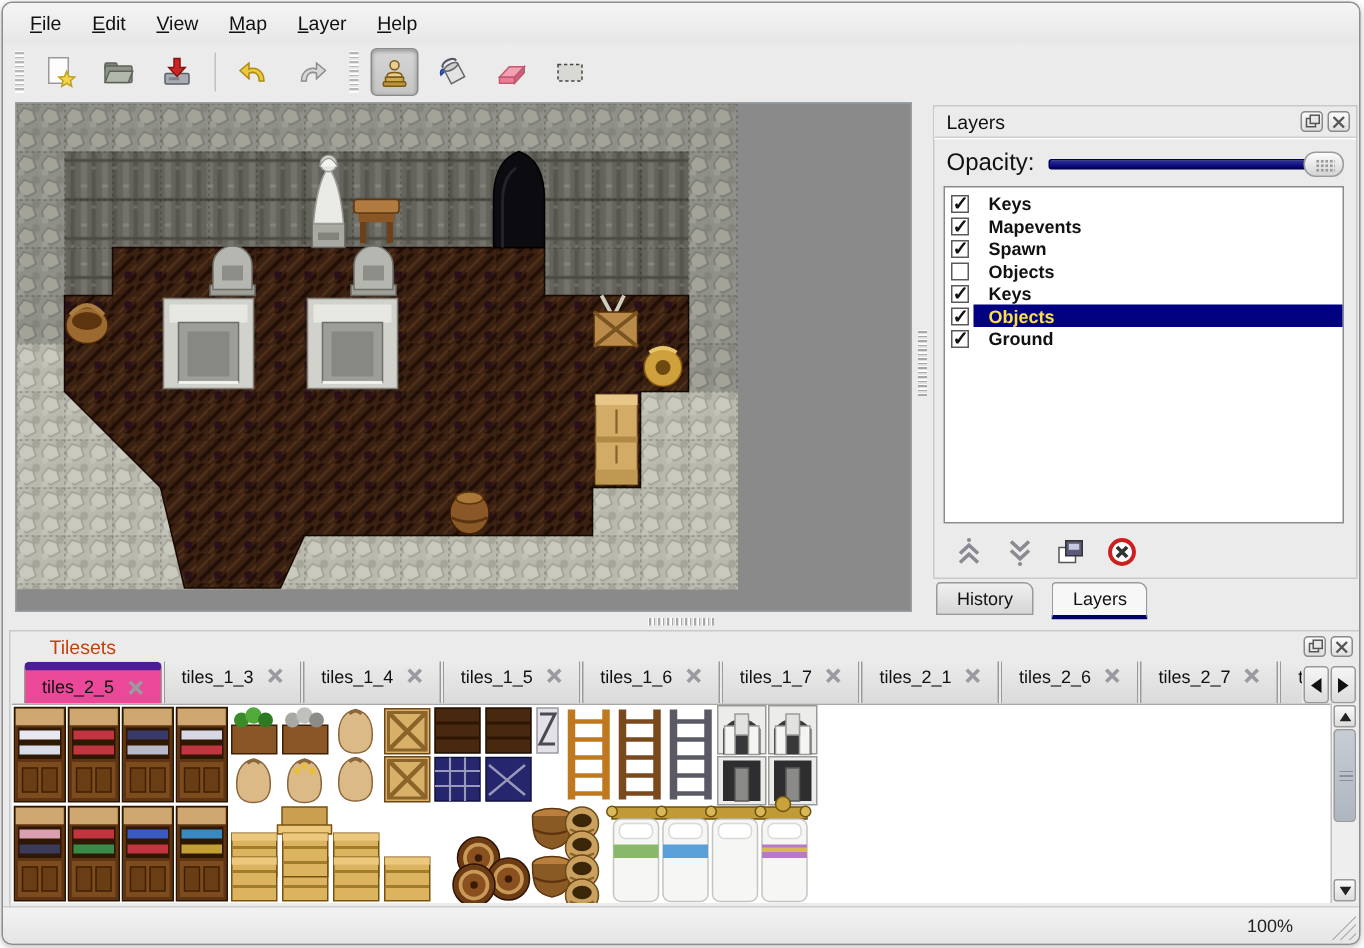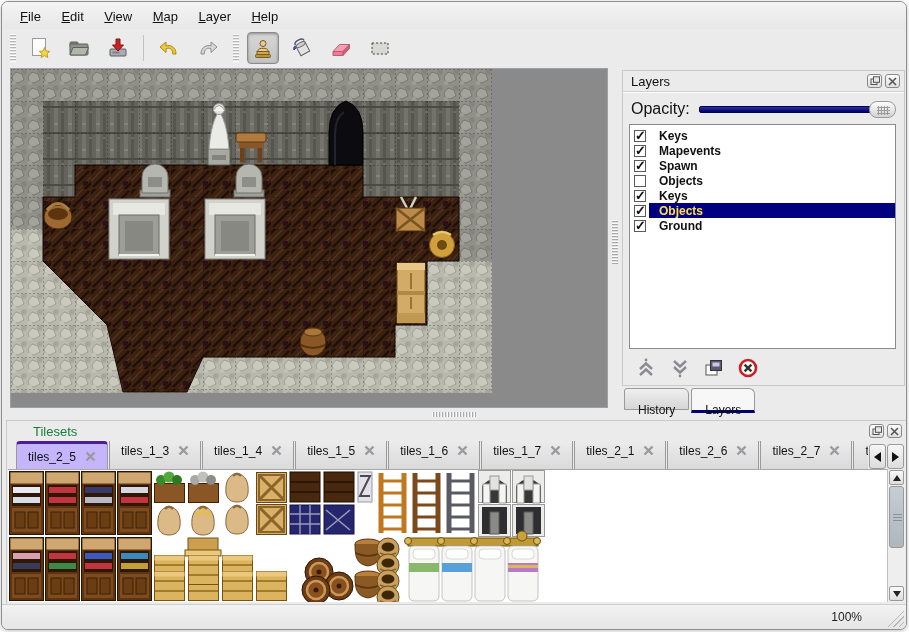--- a/index.html
+++ b/index.html
@@ -54,34 +54,34 @@
     border:1px solid #8a8a8a;padding-top:3px;}
   .layer-row{display:flex;align-items:center;height:15px;padding-left:4px;margin-bottom:0px;}
   .cb{width:12px;height:12px;border:1px solid #5a5a5a;background:#fff;position:relative;flex:none;}
   .cb.checked::after{content:"✓";position:absolute;left:0px;top:-3px;font-size:13px;font-weight:bold;color:#111;}
   .layer-label-wrap{flex:1;height:15px;display:flex;align-items:center;padding-left:10px;
     margin-left:3px;font-size:12px;color:#111;font-weight:bold;}
   .layer-label-wrap.selected{background:#000080;color:#fde047;}
   .layer-actions{position:absolute;left:12px;bottom:5px;height:24px;display:flex;gap:12px;align-items:center;}
   
   .dock-tabs{position:absolute;left:622px;top:386px;display:flex;}
-  .dock-tab{height:22px;padding:14px 13px 0;font-size:12px;color:#111;
+  .dock-tab{height:22px;padding:3px 13px 0;font-size:12px;color:#111;
     border:1px solid #9a9a9a;border-radius:3px 6px 0 0;
-    background:linear-gradient(#efefef,#d6d6d6);margin-right:2px;}
+    background:linear-gradient(#efefef,#d6d6d6);margin-right:12px;}
   .dock-tab.active{background:#f7f7f7;border-bottom:3px solid #00006a;height:25px;}
   
   .tilesets-dock{position:absolute;left:4px;top:418px;width:901px;height:189px;
     border:1px solid #c9c9c9;border-bottom:none;background:#ebebeb;}
-  .ts-title{position:relative;height:20px;padding:3px 4px 0 26px;font-size:13px;color:#15803d;}
+  .ts-title{position:relative;height:20px;padding:3px 4px 0 26px;font-size:13px;color:#c2410c;}
   .ts-tabbar{position:absolute;left:0;top:20px;right:38px;height:28px;display:flex;
     align-items:flex-end;padding-left:9px;overflow:hidden;}
   .ts-tab{height:38px;display:flex;align-items:center;padding:0 11px;font-size:12px;color:#111;
     border:1px solid #9a9a9a;border-bottom:none;border-radius:4px 4px 0 0;
     background:linear-gradient(#f1f1f1,#dadada);margin-right:1px;flex:none;}
-  .ts-tab.active{height:28px;background:#c4b5fd;border-top:3px solid #4c1d95;z-index:2;}
+  .ts-tab.active{height:28px;background:#ec4899;border-top:6px solid #4c1d95;z-index:2;}
   .ts-tab .tab-label{white-space:nowrap;}
   .ts-tab.clipped{width:48px;overflow:hidden;}
   .tab-x{margin-left:9px;flex:none;display:flex;}
   .ts-scroll-btns{position:absolute;right:2px;top:23px;display:flex;}
   .ts-arrow{width:17px;height:25px;border:1px solid #9a9a9a;border-radius:3px;margin-left:1px;
     background:linear-gradient(#f6f6f6,#dcdcdc);display:flex;align-items:center;justify-content:center;}
   .ts-content{position:absolute;left:1px;top:48px;width:880px;height:133px;background:#fff;
     border-top:1px solid #a8a8a8;overflow:hidden;}
   .ts-vscroll{position:absolute;right:1px;top:48px;width:18px;height:133px;background:#eeeeee;
     border-left:1px solid #c0c0c0;}

